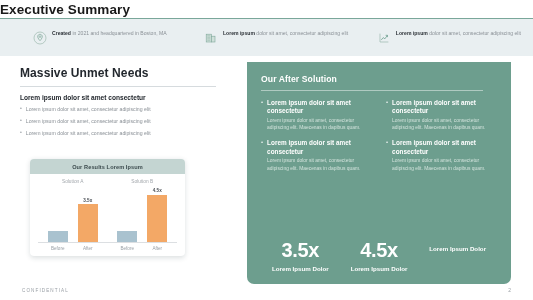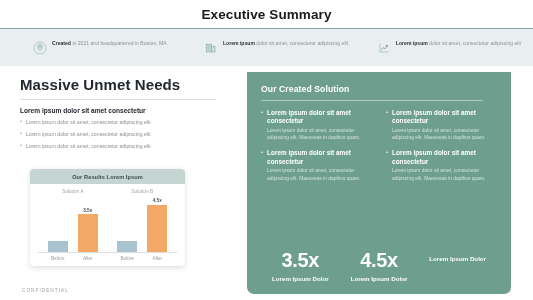--- a/index.html
+++ b/index.html
@@ -10,22 +10,22 @@
     overflow: hidden;
   }
   .slide {
     position: relative;
     width: 533px; height: 300px;
     background: #ffffff;
   }
 
   
   .title-bar {
-    height: 28px;
-    display: flex; align-items: center; justify-content: center;
+    height: 18px;
+    display: flex; align-items: center; justify-content: flex-start;
     background: #ffffff;
   }
   .slide-title {
     font-size: 13.5px;
     font-weight: bold;
     color: #1a1a1a;
     letter-spacing: 0.1px;
   }
 
   
@@ -66,21 +66,21 @@
     padding-top: 8px;
   }
 
   
   .left-col {
     position: absolute;
     left: 20px; top: 10px;
     width: 212px;
   }
   .left-heading {
-    font-size: 15px;
+    font-size: 12px;
     font-weight: bold;
     color: #23282e;
     letter-spacing: 0.1px;
   }
   .left-rule {
     margin-top: 6px;
     height: 1px;
     background: #d6dbde;
     width: 196px;
   }
@@ -398,21 +398,21 @@
           <div class="tick-group">
             <div class="tick">Before</div>
             <div class="tick">After</div>
           </div>
         </div>
 
       </div>
     </div>
 
     <div class="green-panel">
-      <div class="green-title">Our Created Solution</div>
+      <div class="green-title">Our After Solution</div>
       <div class="green-rule"></div>
 
       <div class="green-grid">
         <div class="green-item">
           <span class="dot">•</span>
           <div>
             <div class="green-item-head">Lorem ipsum dolor sit amet consectetur</div>
             <div class="green-item-sub">Lorem ipsum dolor sit amet, consectetur adipiscing elit. Maecenas in dapibus quam.</div>
           </div>
         </div>

